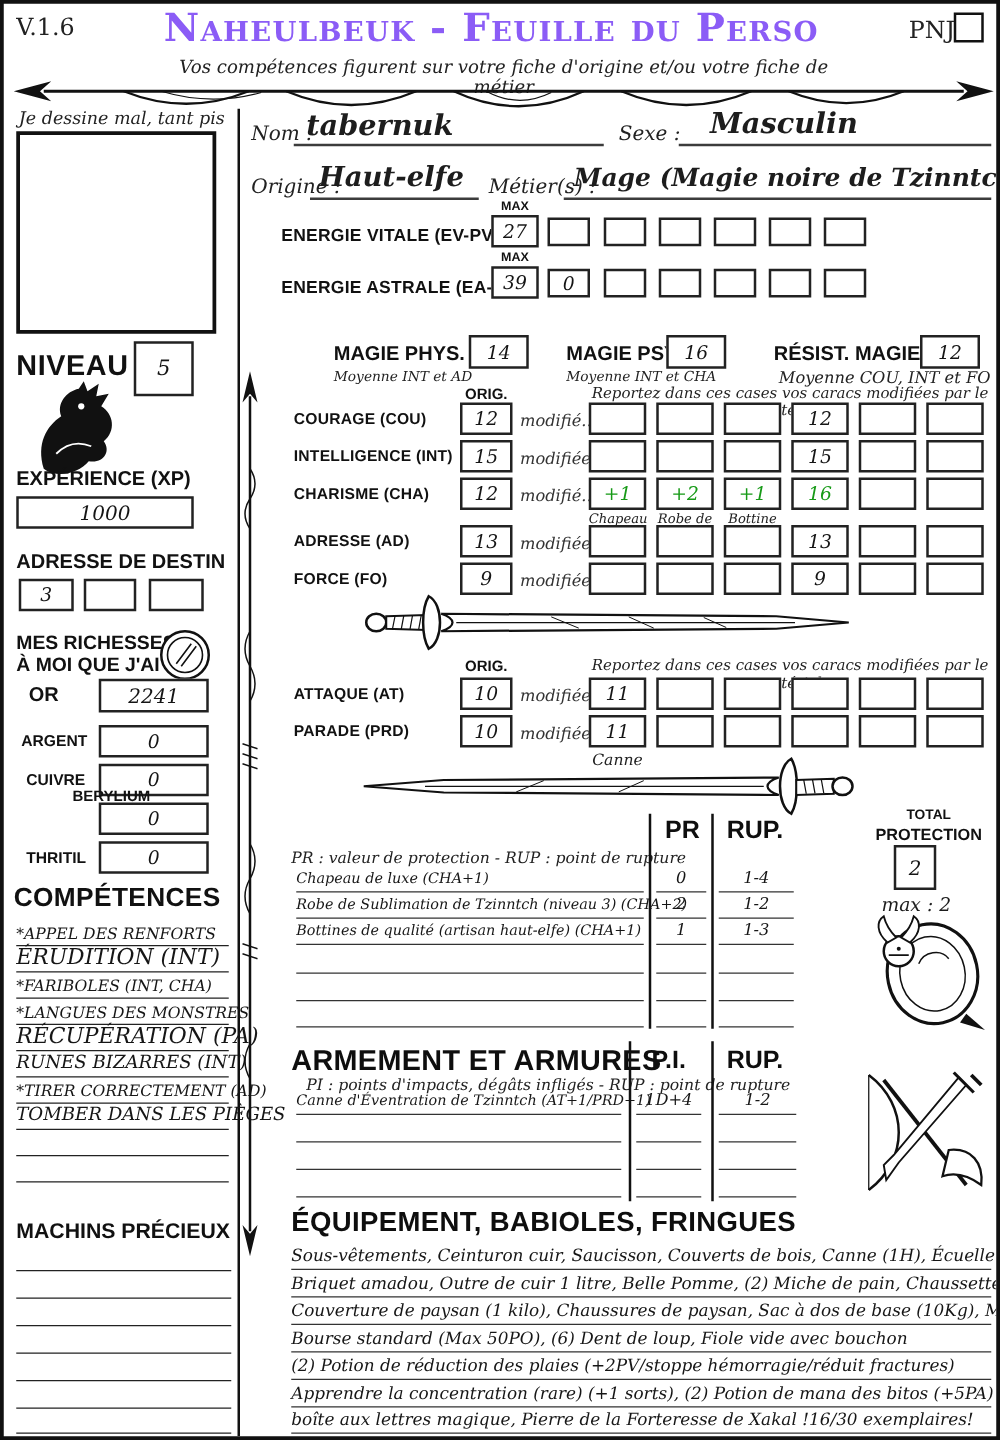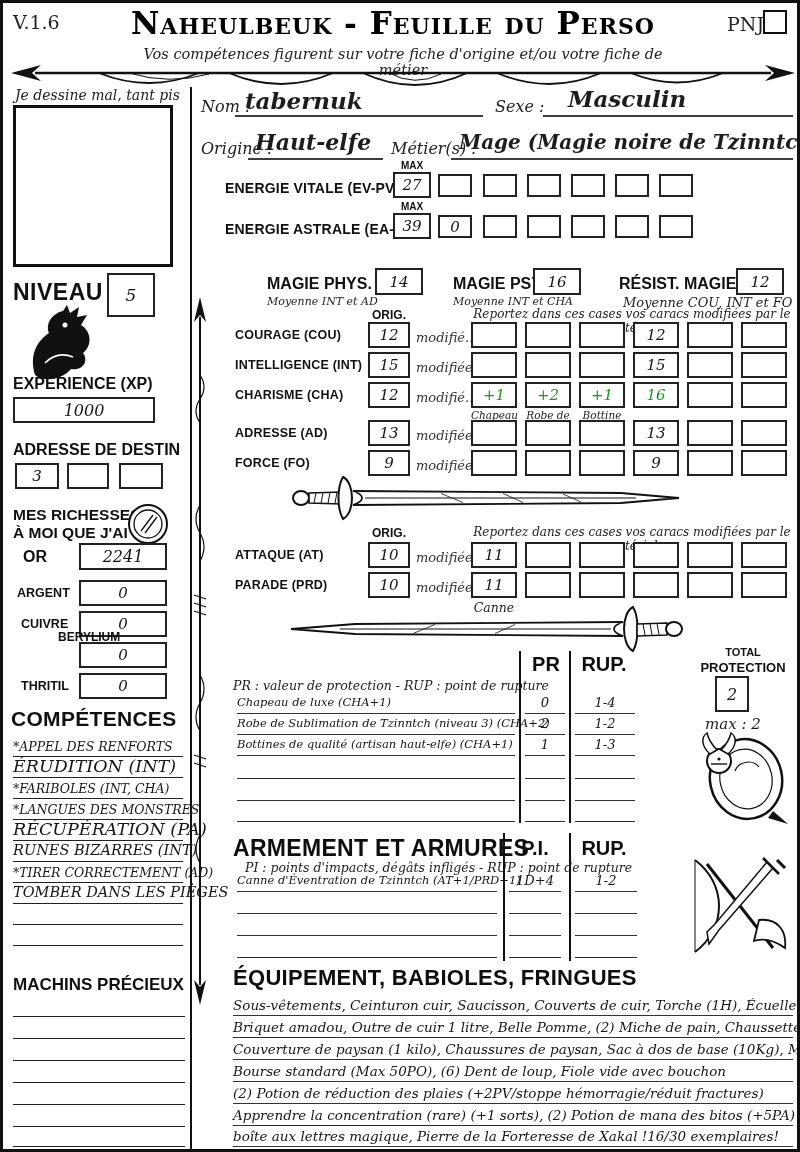--- a/index.html
+++ b/index.html
@@ -46,21 +46,21 @@
   .s-lg{font-size:17.5px;height:21px;}
   .mline{position:absolute;left:10px;width:172px;height:20px;border-bottom:1.6px solid #222;}
   svg{display:block;}
 </style>
 </head>
 <body>
 
 <div class="page">
 
   <div class="abs sc" style="left:10px;top:8px;font-size:19px;font-style:normal;">V.1.6</div>
-  <div class="abs" style="left:70px;top:2px;width:640px;text-align:center;font-family:'DejaVu Serif',serif;font-weight:700;font-size:31px;font-variant:small-caps;letter-spacing:1px;color:#000000;">Naheulbeuk - Feuille du Perso</div>
+  <div class="abs" style="left:70px;top:2px;width:640px;text-align:center;font-family:'DejaVu Serif',serif;font-weight:700;font-size:31px;font-variant:small-caps;letter-spacing:1px;color:#8b5cf6;">Naheulbeuk - Feuille du Perso</div>
   <div class="abs sc" style="left:724px;top:10px;font-size:19px;font-style:normal;">PNJ</div>
   <div class="abs" style="left:760px;top:7px;width:24px;height:24px;border:2.5px solid #111;box-sizing:border-box;"></div>
   <div class="abs sc" style="left:120px;top:43px;width:560px;text-align:center;font-size:14.5px;">Vos compétences figurent sur votre fiche d'origine et/ou votre fiche de métier</div>
 
   <div class="abs" style="left:6px;top:57px;">
     <svg width="788" height="30" viewBox="0 0 788 30">
       <line x1="26" y1="13" x2="762" y2="13" stroke="#111" stroke-width="2.5"></line>
       <polygon points="2,13 32,5 23,13 32,21" fill="#111"></polygon>
       <polygon points="786,13 756,5 765,13 756,21" fill="#111"></polygon>
       <path d="M90,13 Q140,33 190,13 M220,13 Q272,35 324,13 M354,13 Q406,37 458,13 M488,13 Q540,35 592,13 M622,13 Q668,32 714,13" fill="none" stroke="#111" stroke-width="1.8"></path>
@@ -390,21 +390,21 @@
       <line x1="16" y1="4" x2="16" y2="96" stroke="#111" stroke-width="1"></line>
       <line x1="28" y1="8" x2="94" y2="92" stroke="#111" stroke-width="3"></line>
       <path d="M80,64 C98,62 108,74 106,92 C95,84 84,82 75,85 Z" fill="#fff" stroke="#111" stroke-width="1.8"></path>
       <path d="M94,12 L40,74 L30,88 L28,76 L36,68 L88,6 Z" fill="#fff" stroke="#111" stroke-width="1.5"></path>
       <line x1="84" y1="2" x2="100" y2="18" stroke="#111" stroke-width="2.5"></line>
       <line x1="98" y1="4" x2="106" y2="12" stroke="#111" stroke-width="3"></line>
     </svg>
   </div>
 
   <div class="abs sect" style="left:230px;top:962px;font-size:22px;">ÉQUIPEMENT, BABIOLES, FRINGUES</div>
-  <div class="eline" style="top:994px;">Sous-vêtements, Ceinturon cuir, Saucisson, Couverts de cuir, Torche (1H), Écuelle</div>
+  <div class="eline" style="top:994px;">Sous-vêtements, Ceinturon cuir, Saucisson, Couverts de bois, Canne (1H), Écuelle</div>
   <div class="eline" style="top:1016px;">Briquet amadou, Outre de cuir 1 litre, Belle Pomme, (2) Miche de pain, Chaussettes</div>
   <div class="eline" style="top:1038px;">Couverture de paysan (1 kilo), Chaussures de paysan, Sac à dos de base (10Kg), Maranga</div>
   <div class="eline" style="top:1060px;">Bourse standard (Max 50PO), (6) Dent de loup, Fiole vide avec bouchon</div>
   <div class="eline" style="top:1082px;">(2) Potion de réduction des plaies (+2PV/stoppe hémorragie/réduit fractures)</div>
   <div class="eline" style="top:1104px;">Apprendre la concentration (rare) (+1 sorts), (2) Potion de mana des bitos (+5PA)</div>
   <div class="eline" style="top:1125px;">boîte aux lettres magique, Pierre de la Forteresse de Xakal !16/30 exemplaires!</div>
 
 </div>
 
 </body></html>

